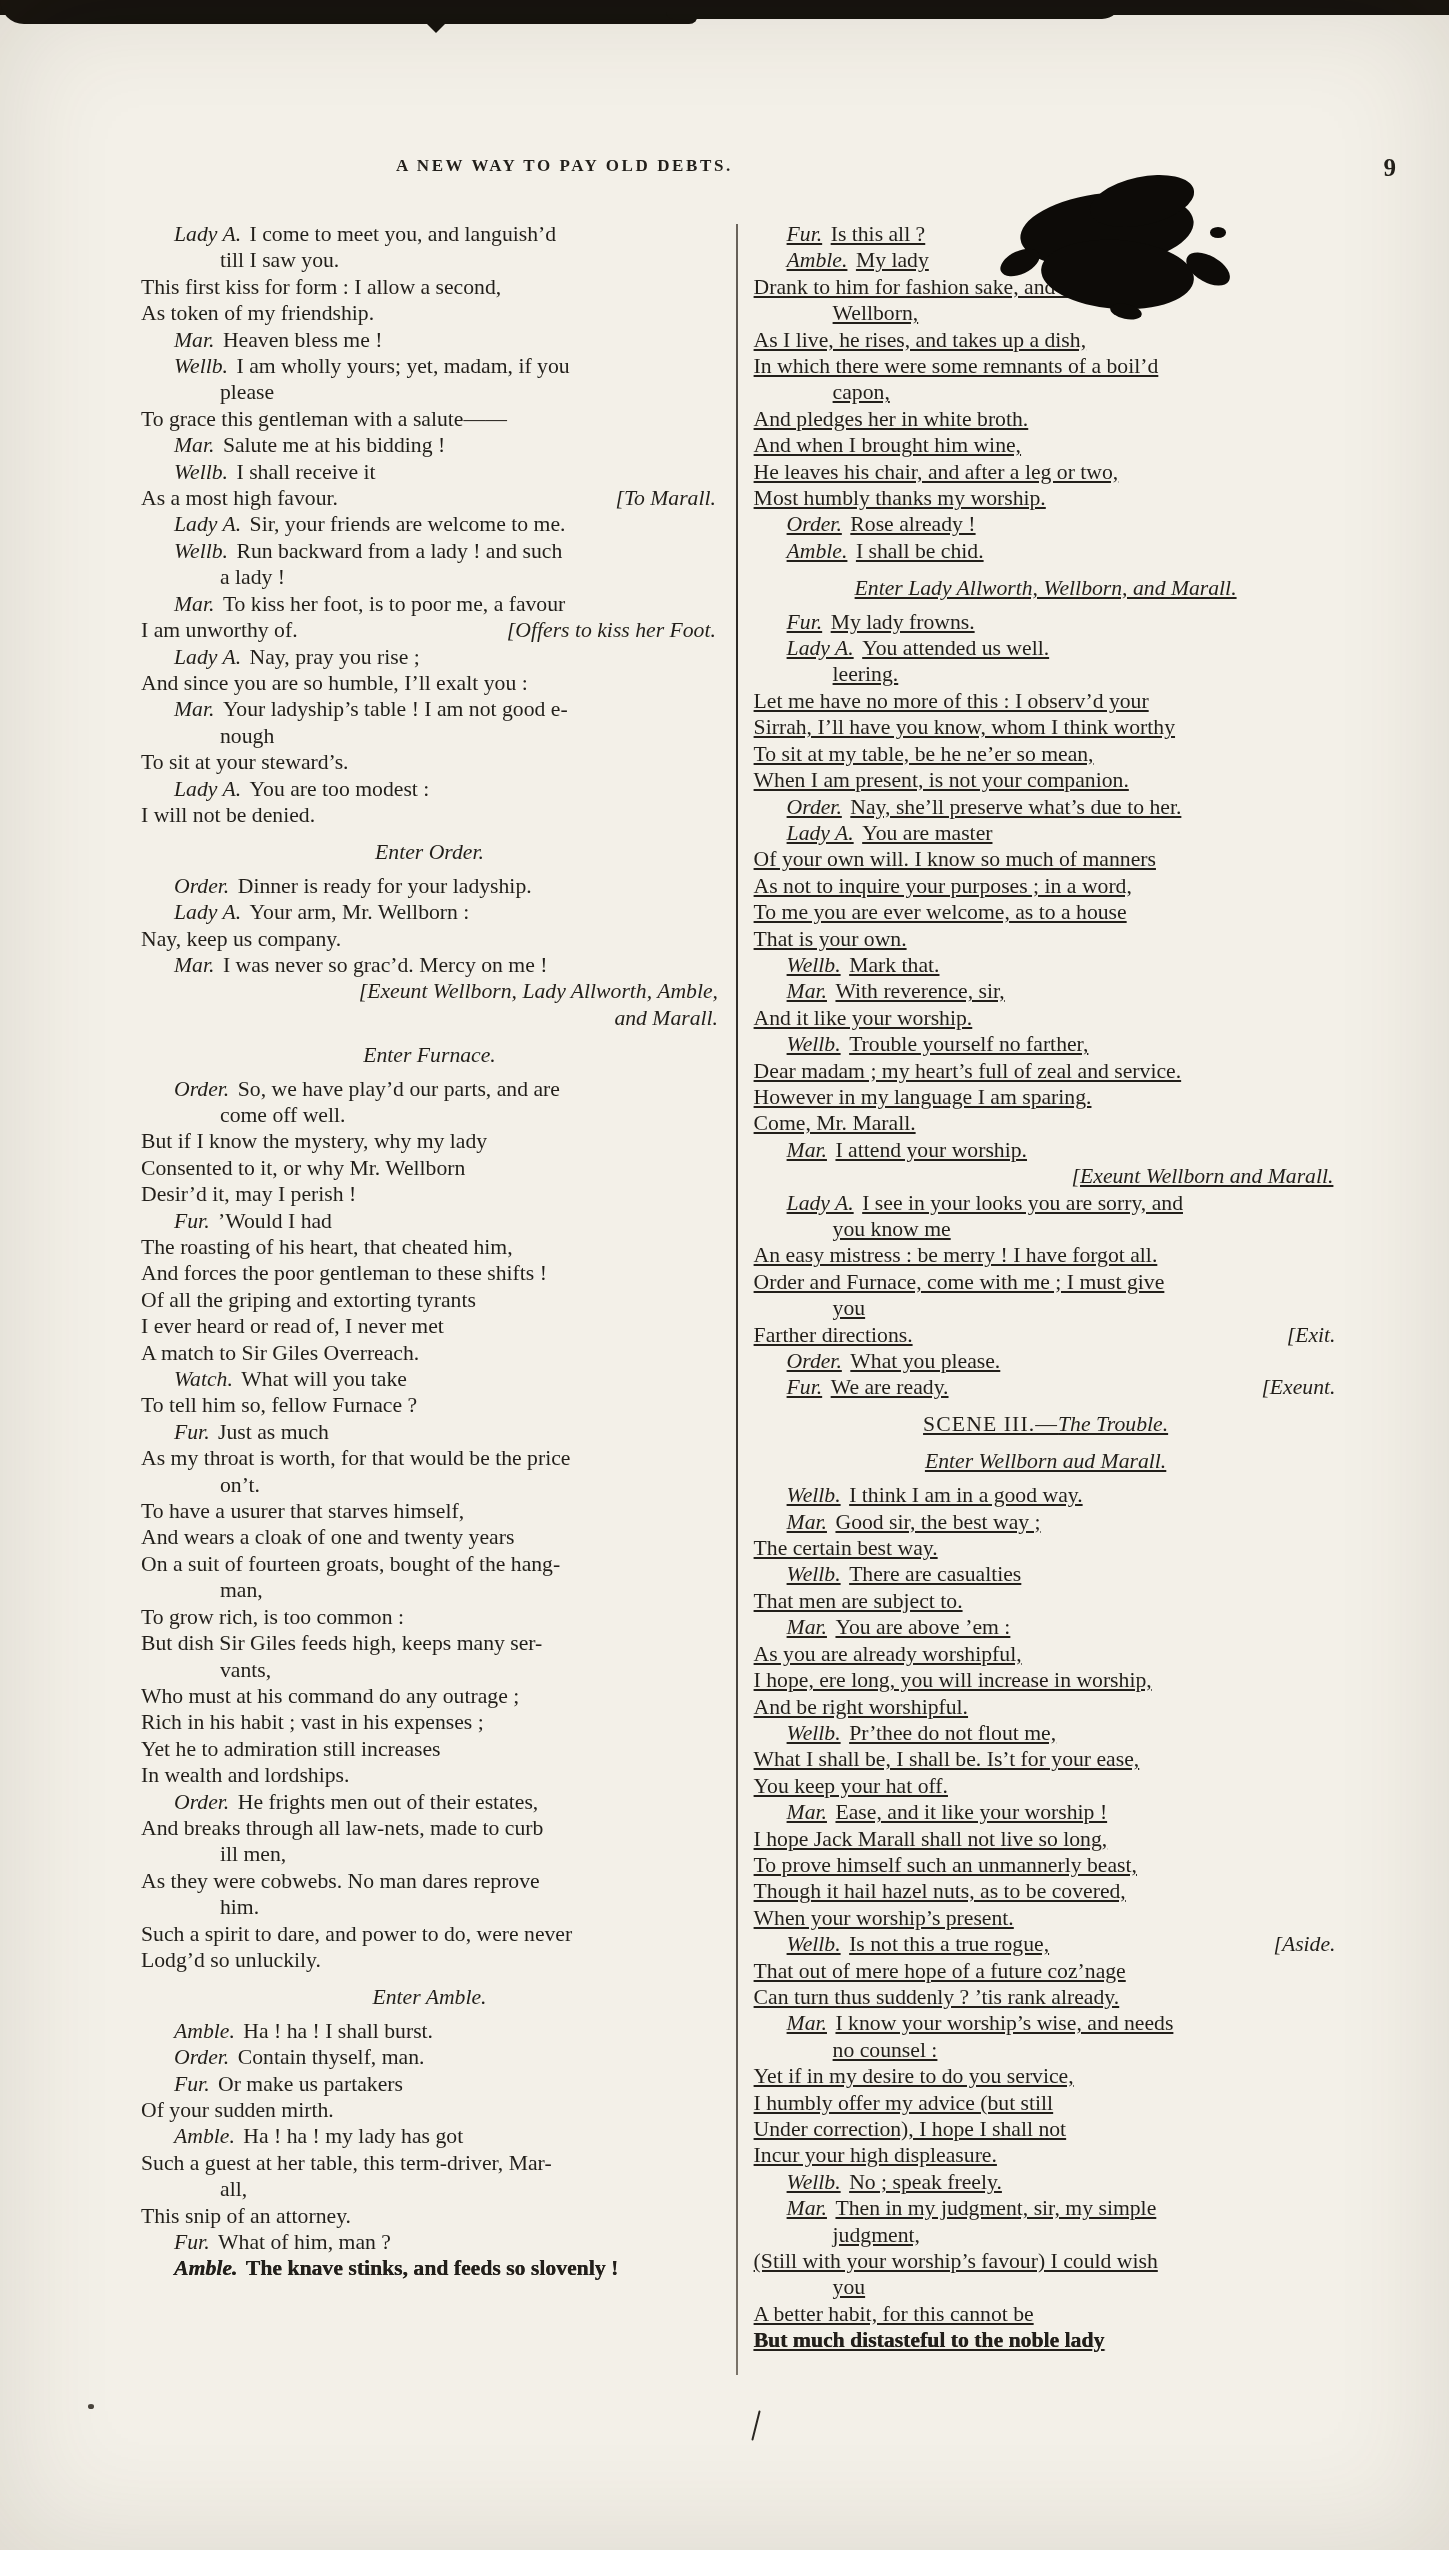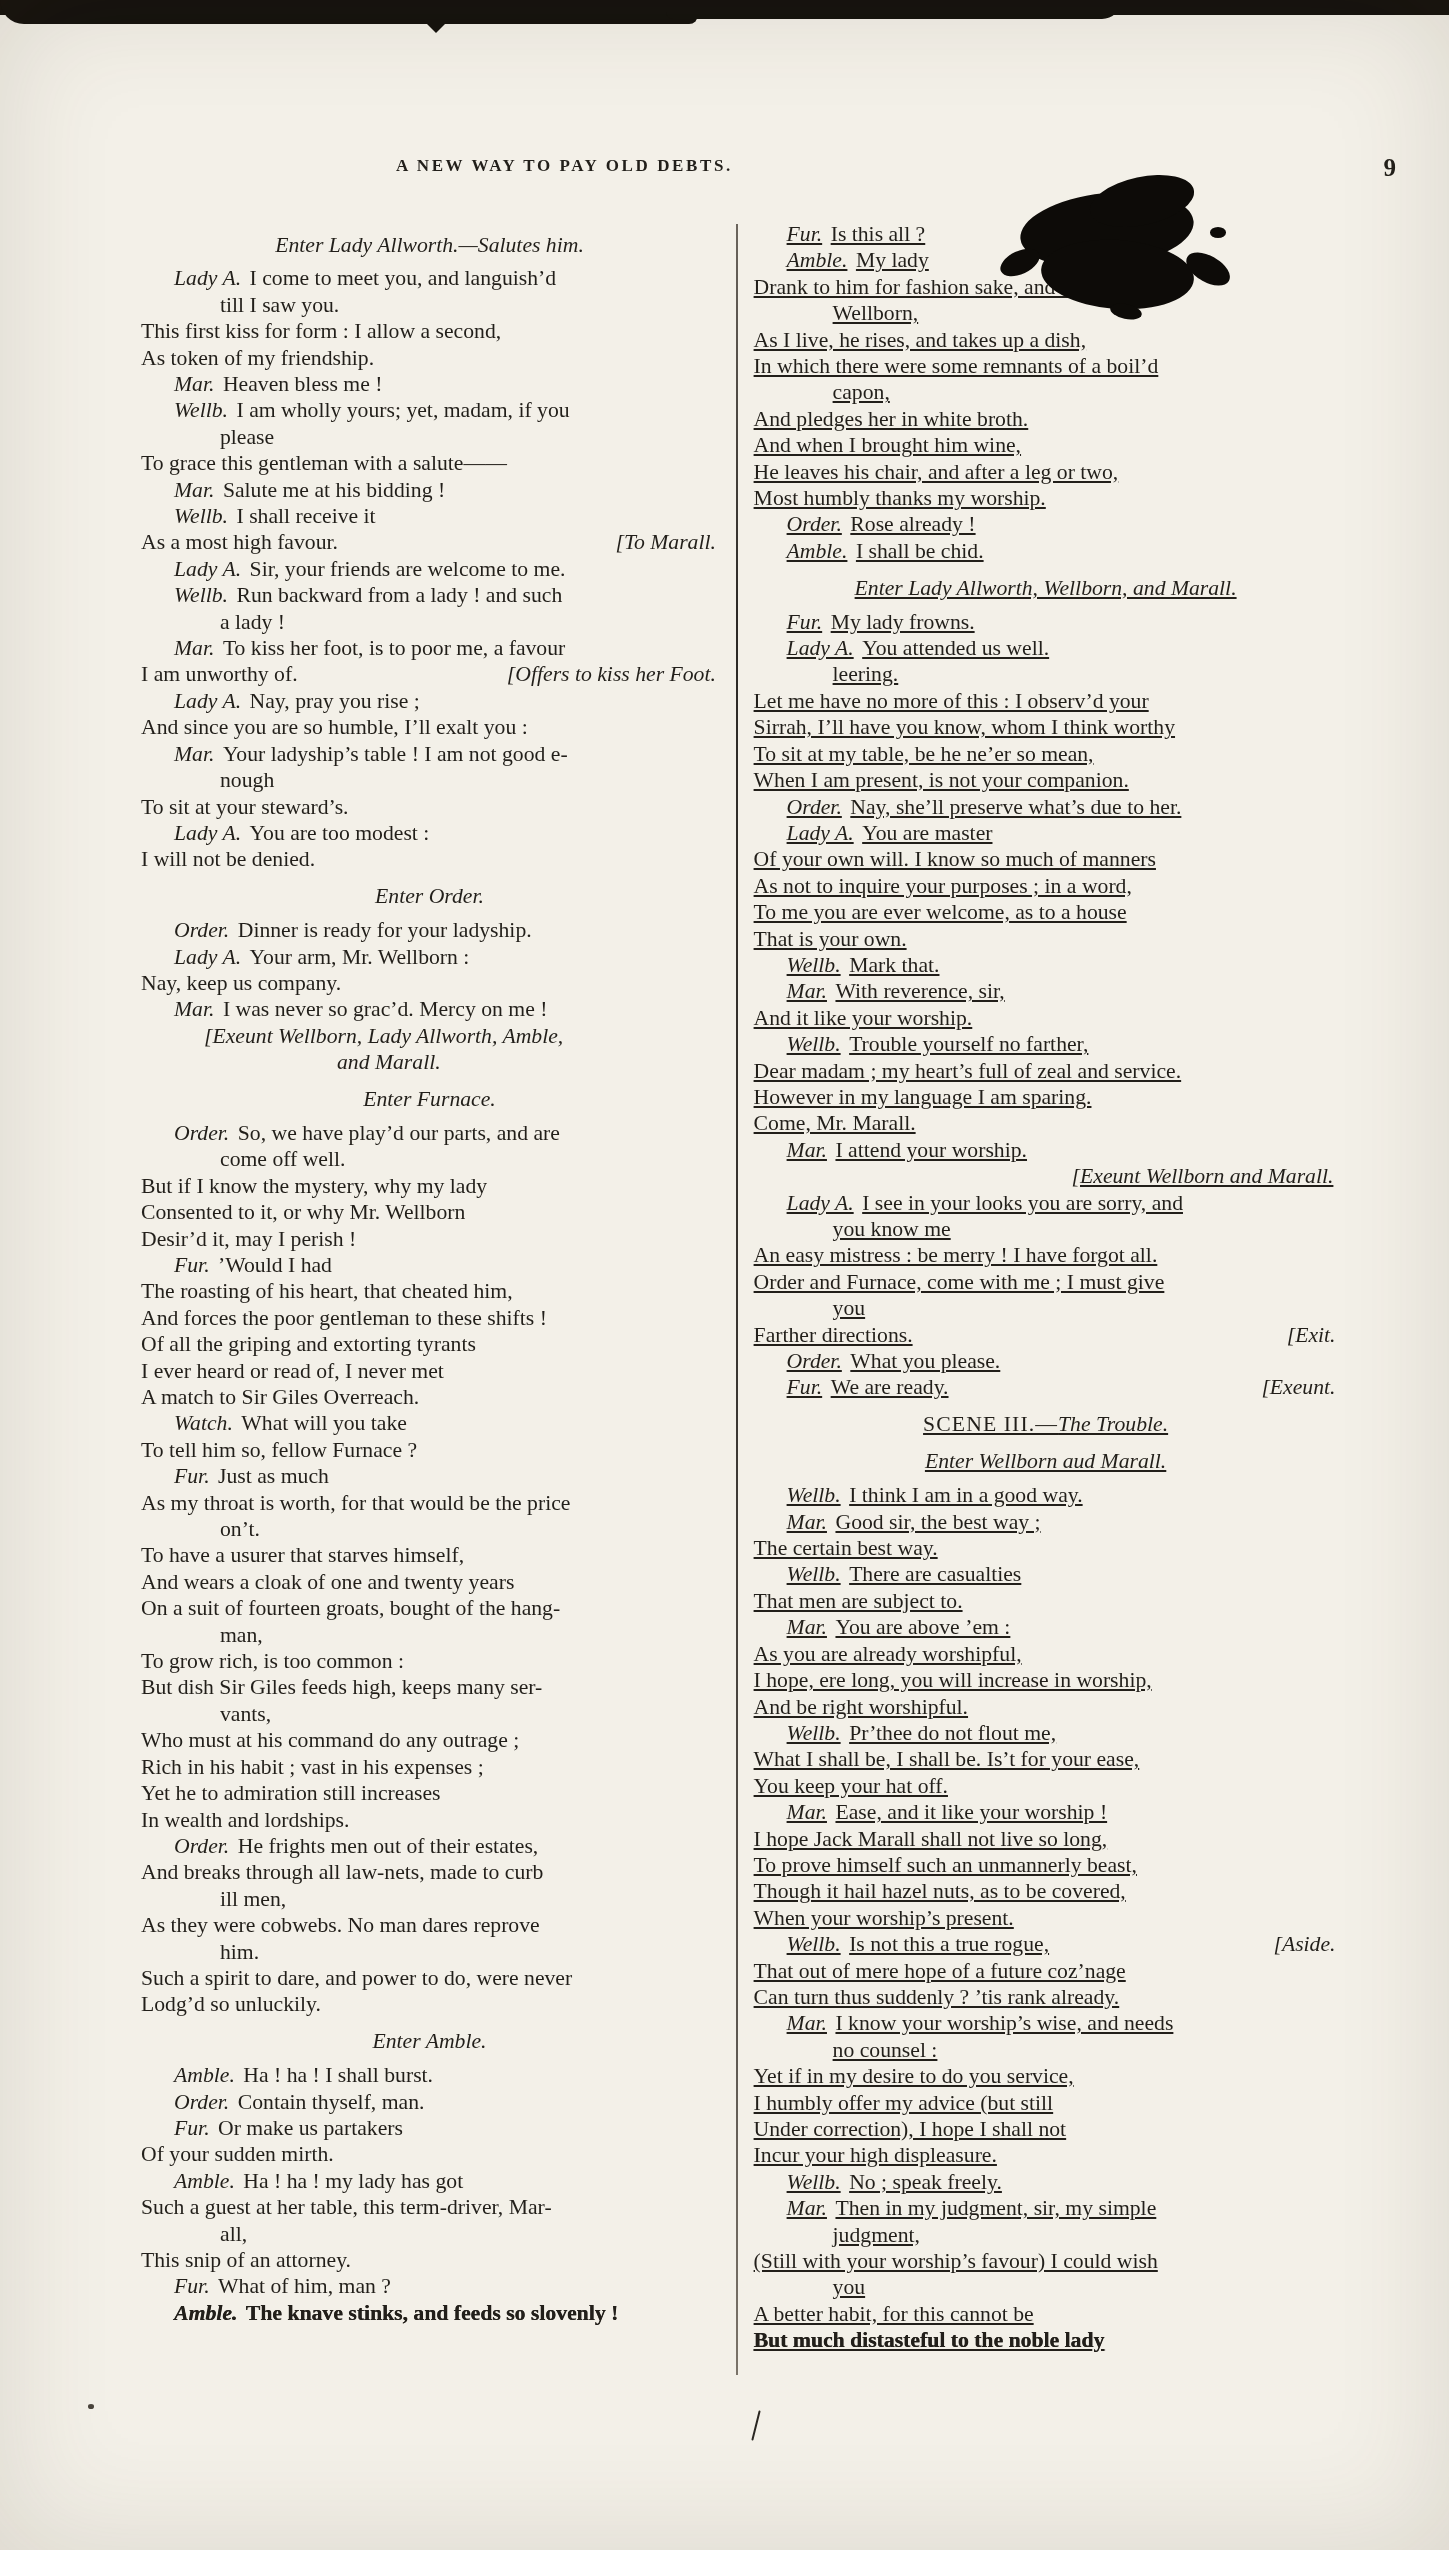--- a/index.html
+++ b/index.html
@@ -54,21 +54,21 @@
   .col-right { width: 584px; text-decoration: underline; }
   .colrule { width: 1.6px; height: 2151px; margin: 3.2px 16px 0 18px;
     background: linear-gradient(#6b655d, #2c2925 18%, #3a3631 55%, #55504a 80%, #7a7369); }
 
   
   .ln { position: relative; white-space: nowrap; font-size: 21.7px; line-height: 26.4px; }
   .s  { padding-left: 33px; }
   .w  { padding-left: 79px; }
   .d  { text-align: center; font-style: italic; margin: 10.6px 0 7.4px; }
   .h  { text-align: center; margin: 10.6px 0 4.2px; letter-spacing: 1.1px; }
-  .x  { font-style: italic; }
+  .x  { font-style: italic; text-align: right; }
   .xr { font-style: italic; text-align: right; padding-right: 4.2px; }
   .sp { font-style: italic; padding-right: 8.5px; }
   .br { position: absolute; right: 2.1px; top: 0; font-style: italic; }
   .it { font-style: italic; letter-spacing: normal; }
   .b  { font-weight: bold; text-shadow: 0.3px 0 currentColor; }
 </style>
 </head>
 <body>
 
 <div class="page">
@@ -79,21 +79,20 @@
   <div class="scan-top-b3"></div>
   <div class="scan-top-peak"></div>
 
   <div class="running-header">
     <div class="title">A NEW WAY TO PAY OLD DEBTS.</div>
     <div class="pageno">9</div>
   </div>
 
   <div class="columns">
     <div class="col">
-        <div class="ln d">Enter Lady Allworth.—Salutes him.</div>
         <div class="ln s"><span class="sp">Lady A.</span>I come to meet you, and languish’d</div>
         <div class="ln w">till I saw you.</div>
         <div class="ln v">This first kiss for form : I allow a second,</div>
         <div class="ln v">As token of my friendship.</div>
         <div class="ln s"><span class="sp">Mar.</span>Heaven bless me !</div>
         <div class="ln s"><span class="sp">Wellb.</span>I am wholly yours; yet, madam, if you</div>
         <div class="ln w">please</div>
         <div class="ln v">To grace this gentleman with a salute——</div>
         <div class="ln s"><span class="sp">Mar.</span>Salute me at his bidding !</div>
         <div class="ln s"><span class="sp">Wellb.</span>I shall receive it</div>

